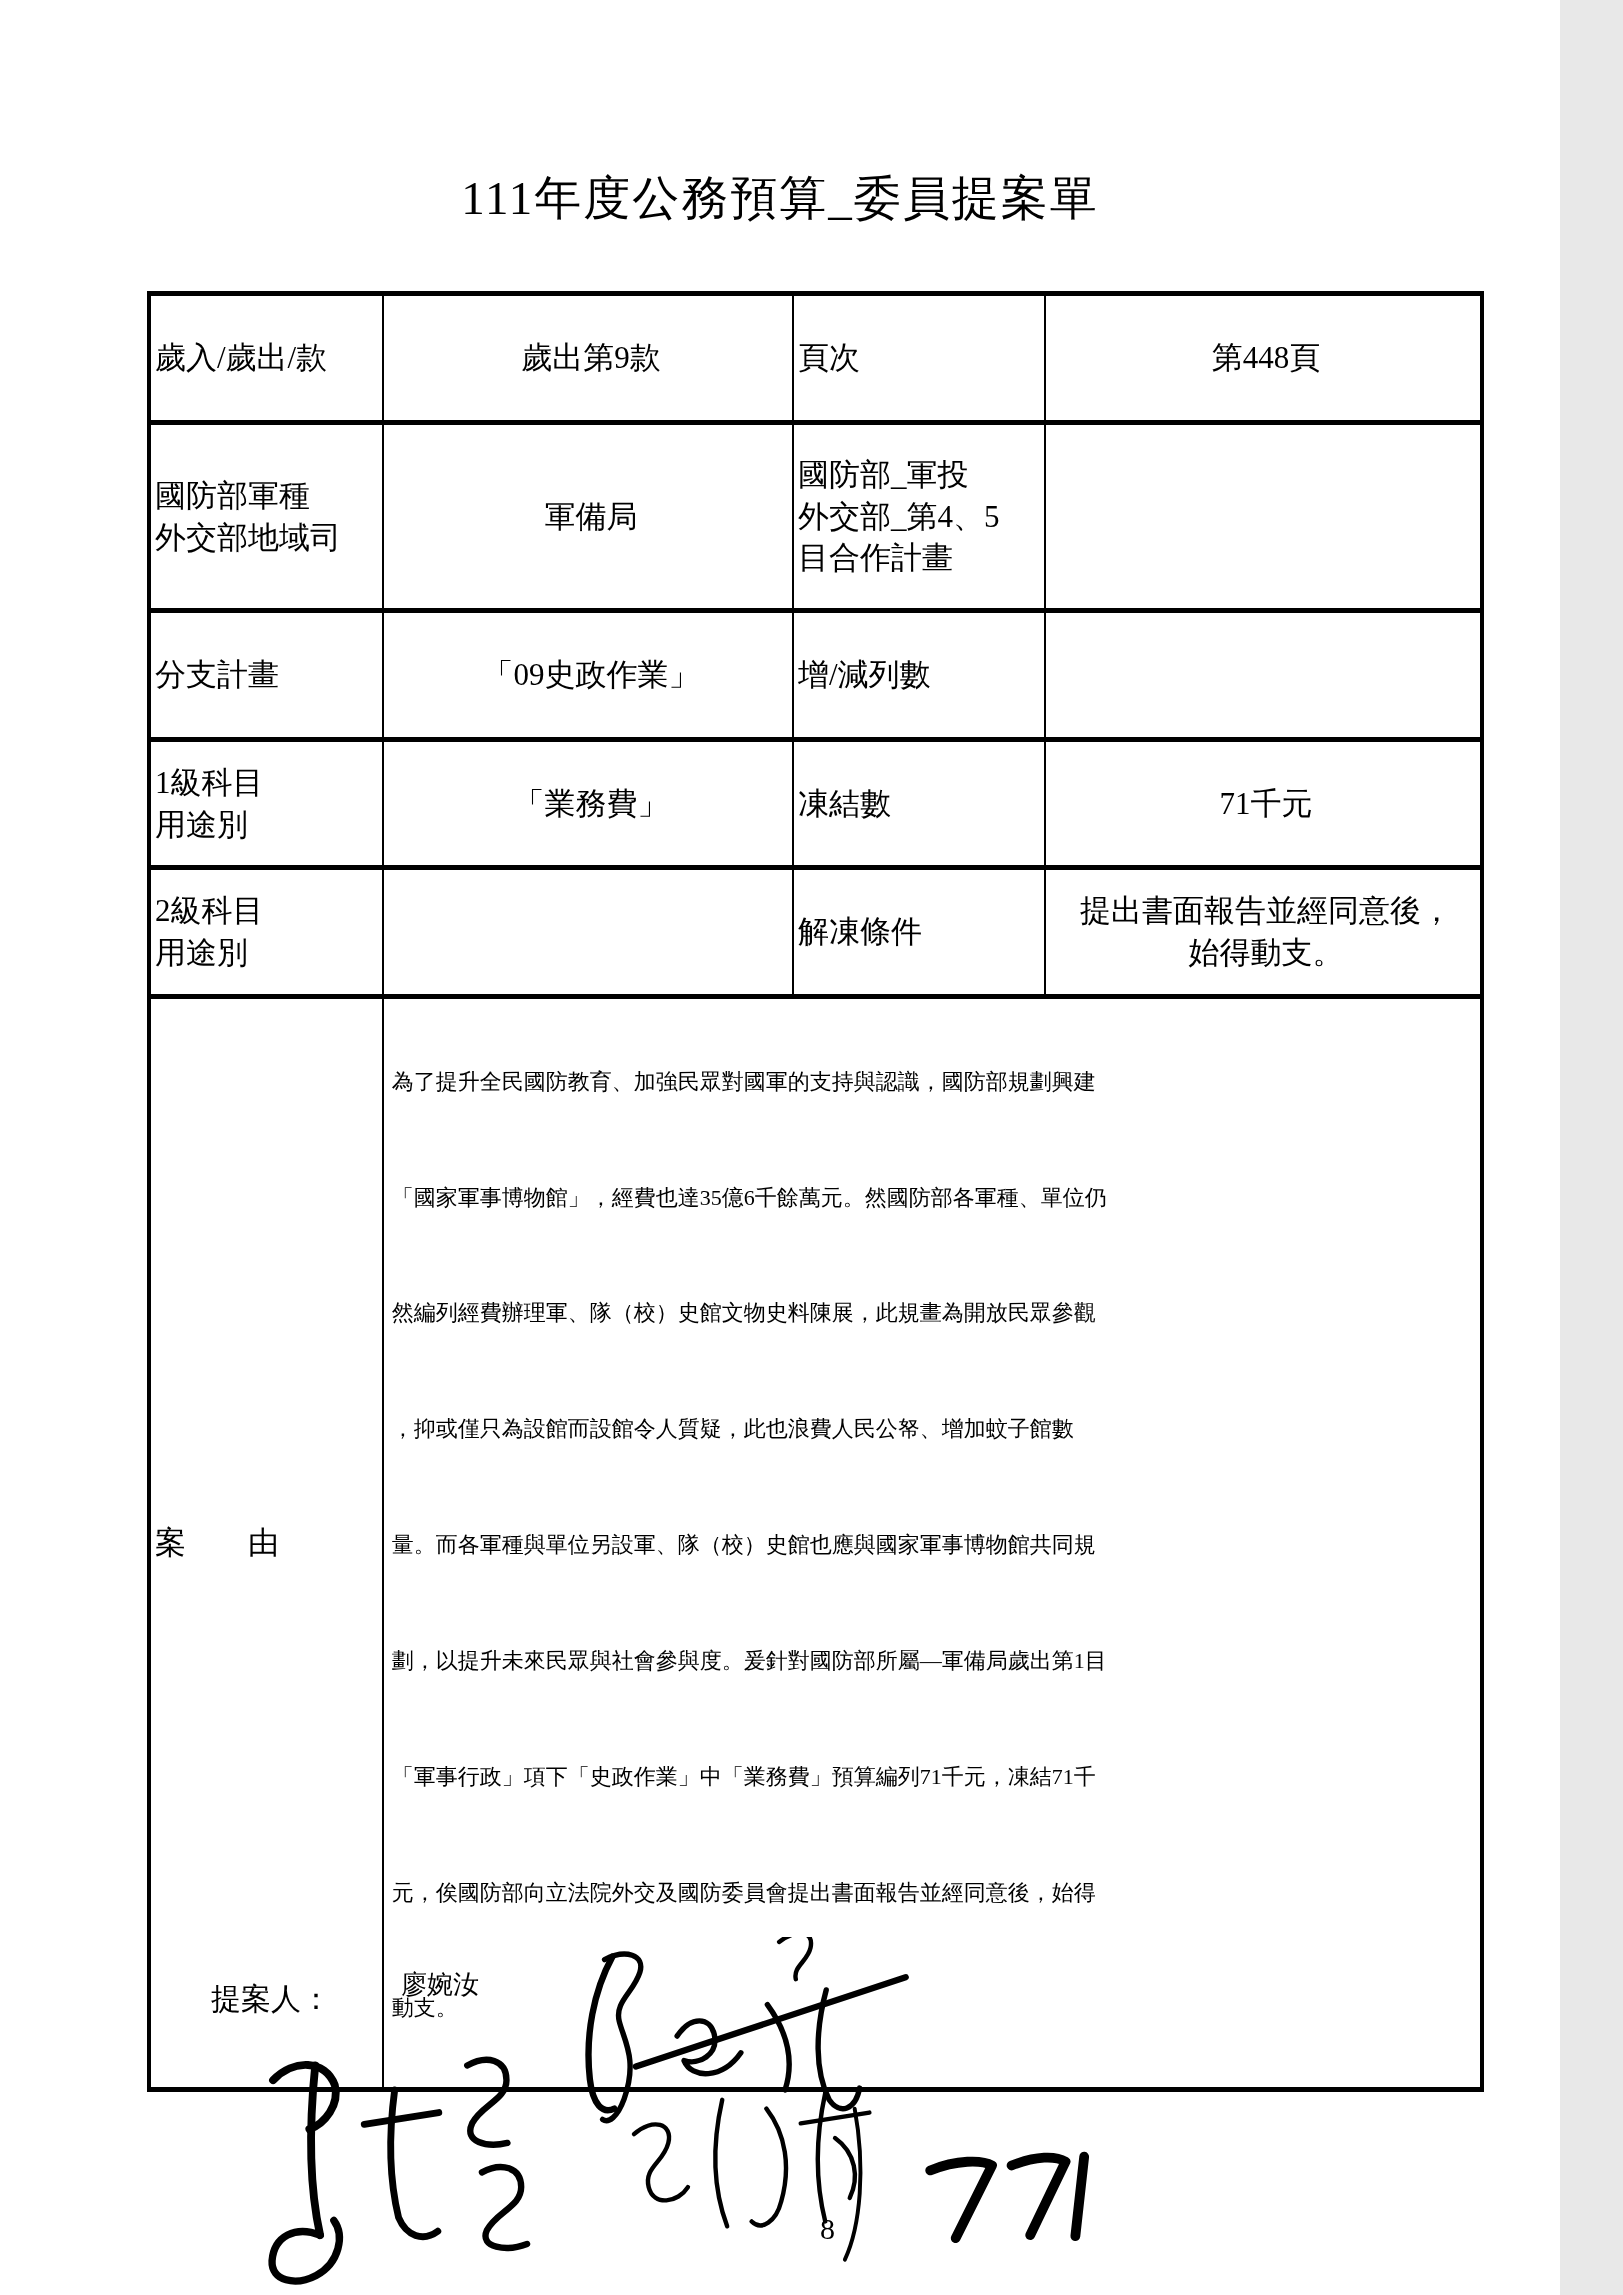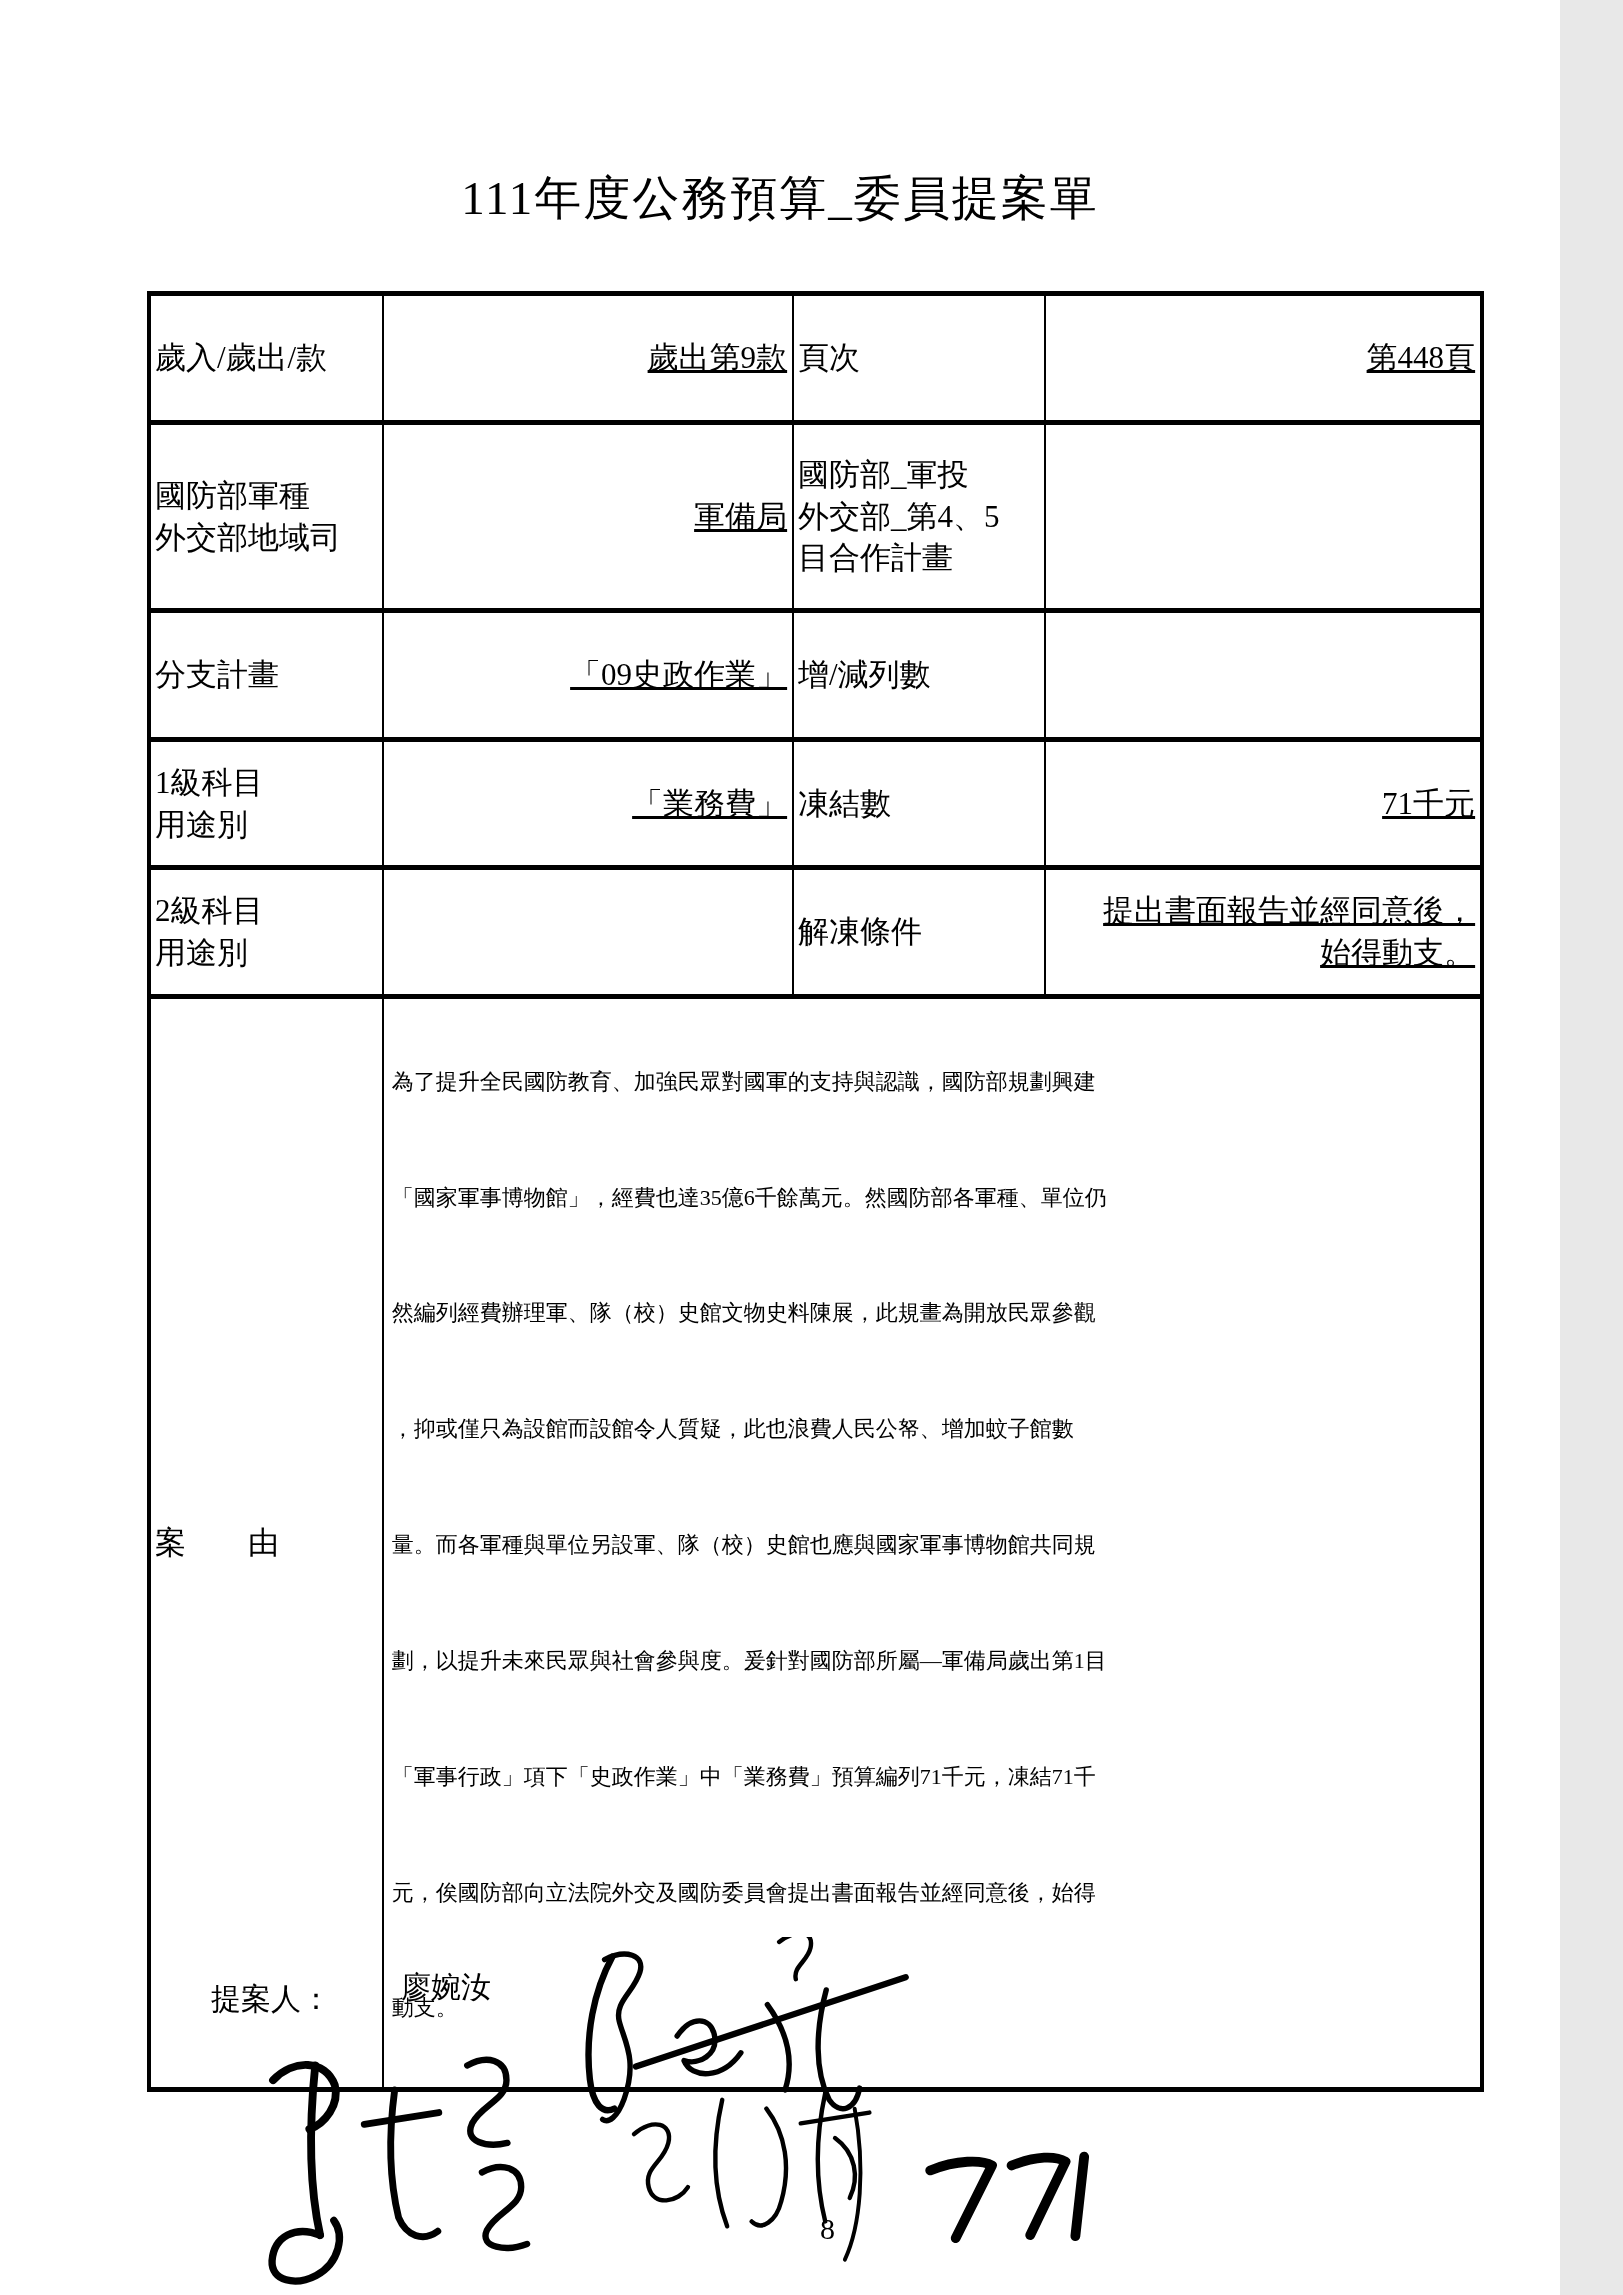--- a/index.html
+++ b/index.html
@@ -36,39 +36,39 @@
     border-right: 2.9px solid #000;
     border-top: 5.4px solid #000;
     border-bottom: 5.4px solid #000;
     font-weight: normal;
     white-space: pre-line;
     vertical-align: middle;
     line-height: 1.35;
     overflow: hidden;
   }
   th.lbl { text-align: left; padding: 0 3.9px; }
-  td.val { text-align: right; padding: 0 4.9px 0 10.8px; text-decoration: underline; }
+  td.val { text-align: center; padding: 0 4.9px 0 10.8px; }
   tr.r1 { height: 129px; }
   tr.r2 { height: 128px; }
   tr.r3 { height: 188px; }
   tr.r4 { height: 144px; }
   tr.r5 { height: 129px; }
   tr.r6 { height: 128px; }
   tr.r7 { height: 129px; }
   tr.r8 { height: 672px; }
   td.case-cell { vertical-align: top; padding: 3.9px 7.8px 0 7.8px; }
   .case-line {
     line-height: 74px;
     height: 74px;
     font-size: 22px;
     white-space: nowrap;
   }
   .footer-area { position: absolute; left: 0; top: 1937px; width: 1624px; height: 358px; }
   .proposer-label { position: absolute; left: 211px; top: 42px; font-size: 30px; }
-  .proposer-name  { position: absolute; left: 401px; top: 30px; font-size: 30px; }
+  .proposer-name  { position: absolute; left: 401px; top: 30px; font-size: 26px; }
   .page-number    { position: absolute; left: 820px; top: 275px; font-size: 30px; }
   svg.sig-layer { position: absolute; left: 0; top: 0; }
   svg.sig-layer path { fill: none; stroke: #000; stroke-linecap: round; stroke-linejoin: round; }
 </style>
 </head>
 <body>
 
 <div class="page">
 
   <h1 class="page-title">111年度公務預算_委員提案單</h1>

